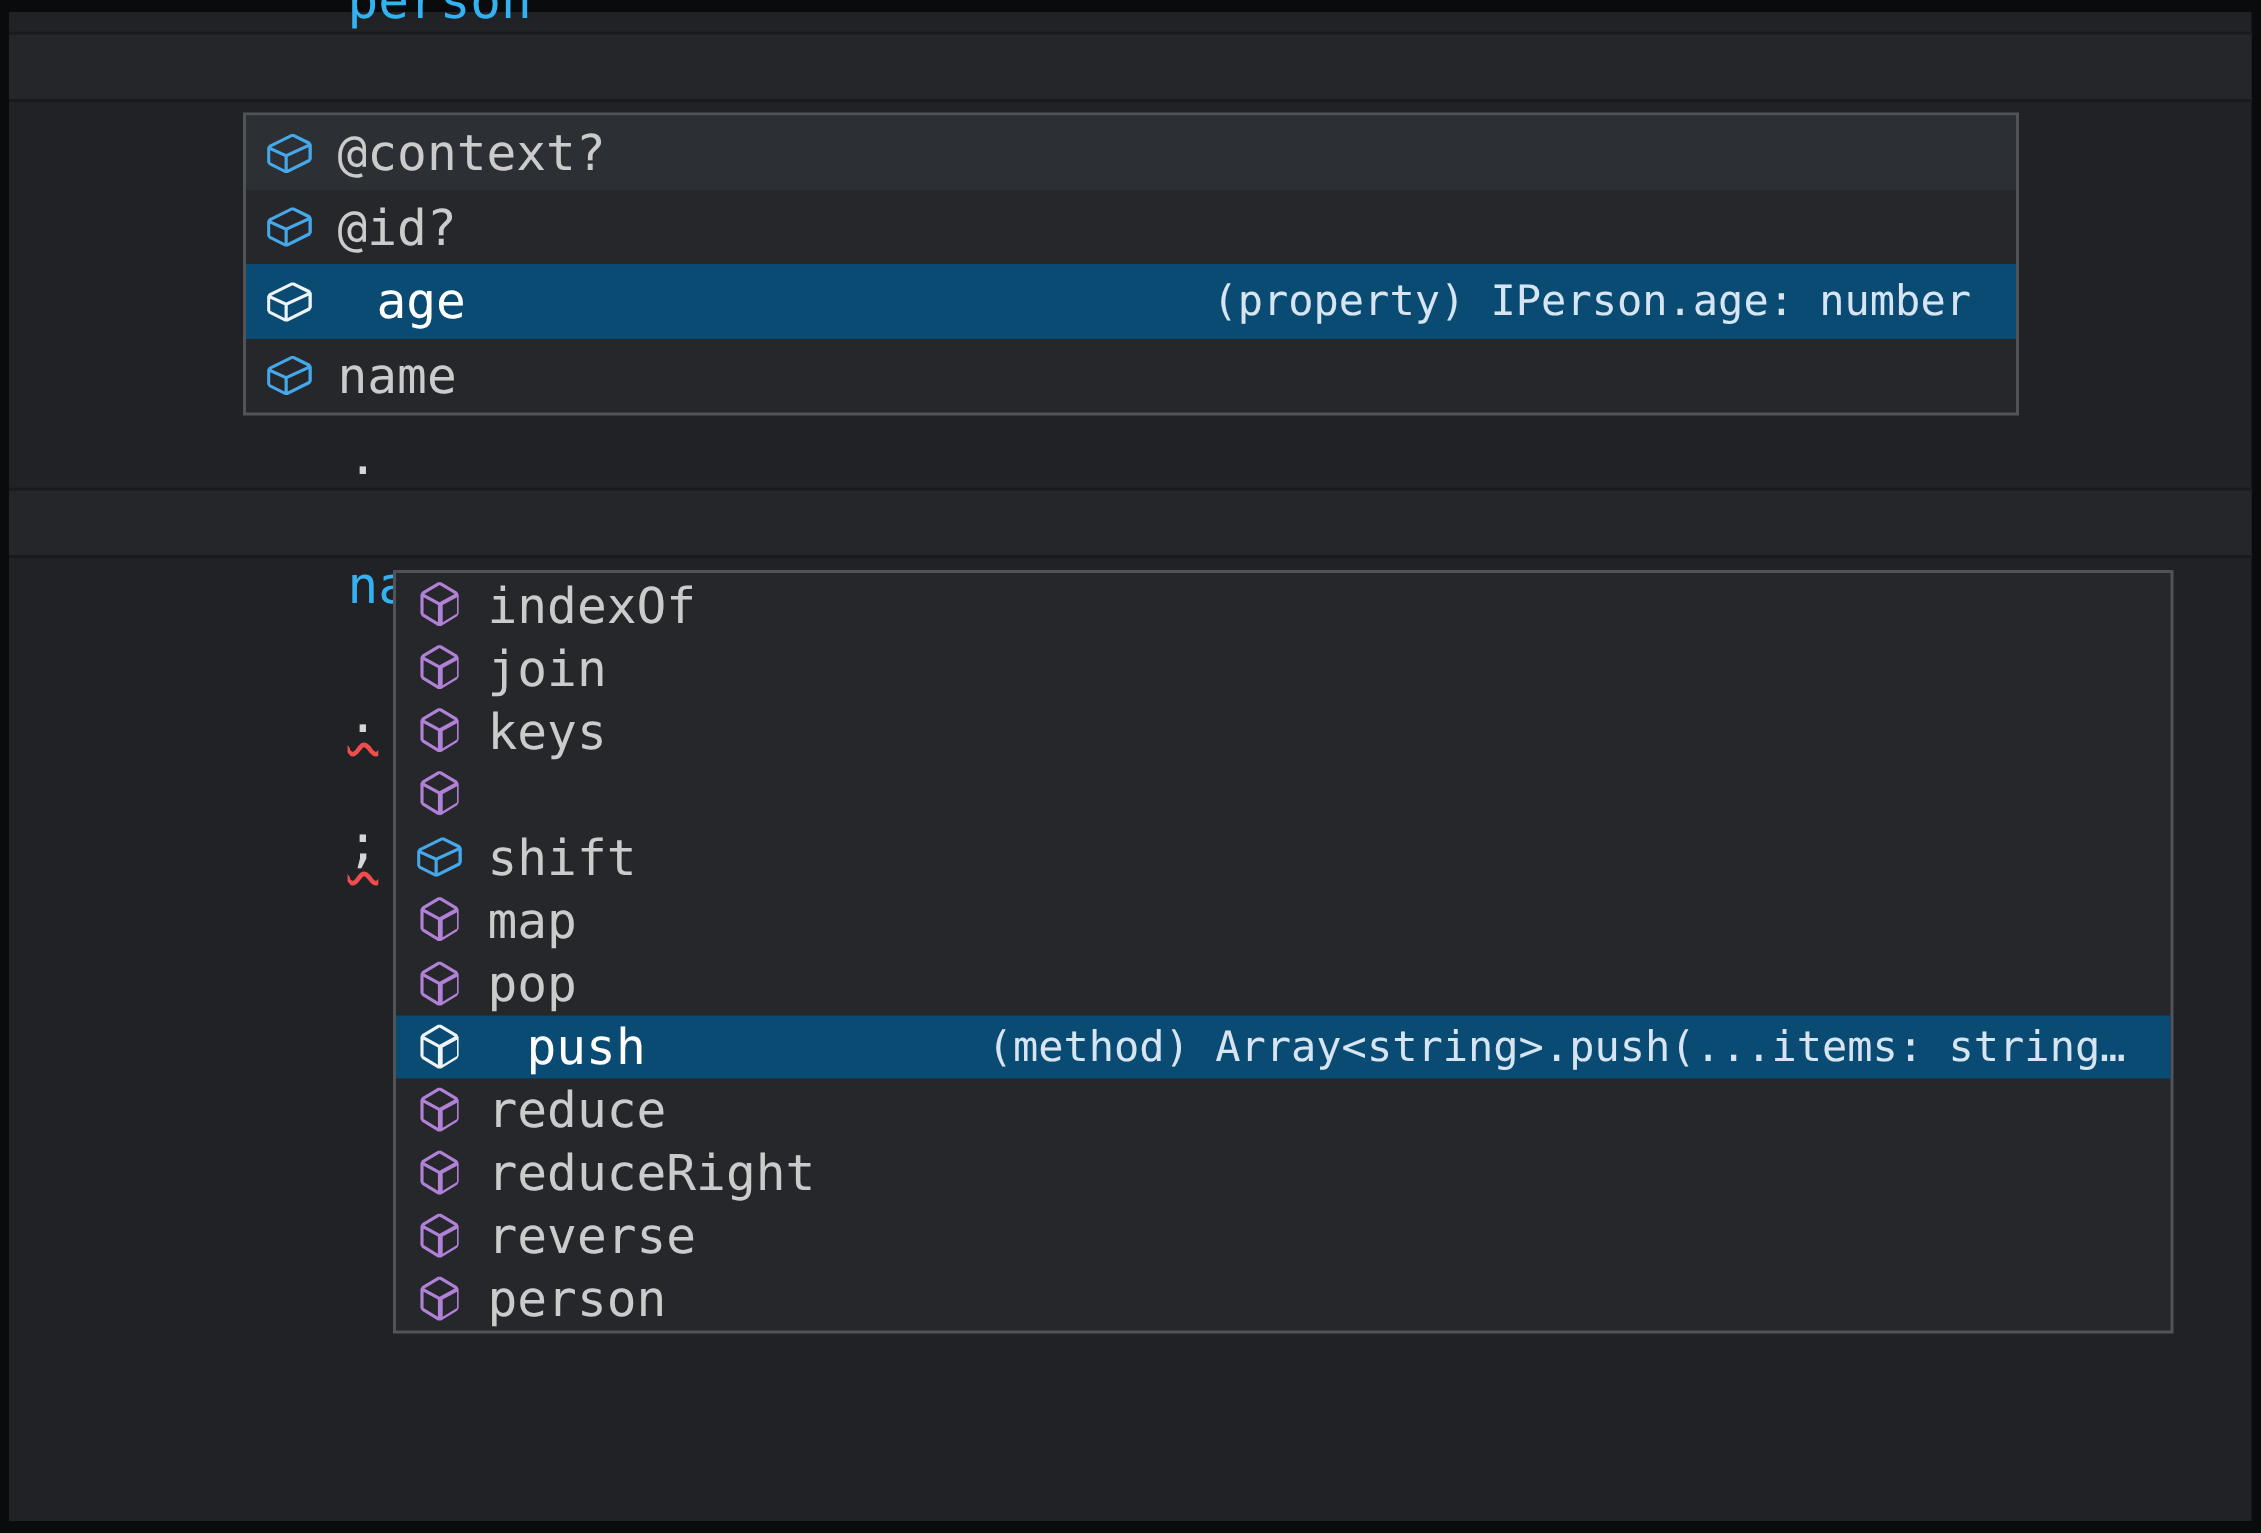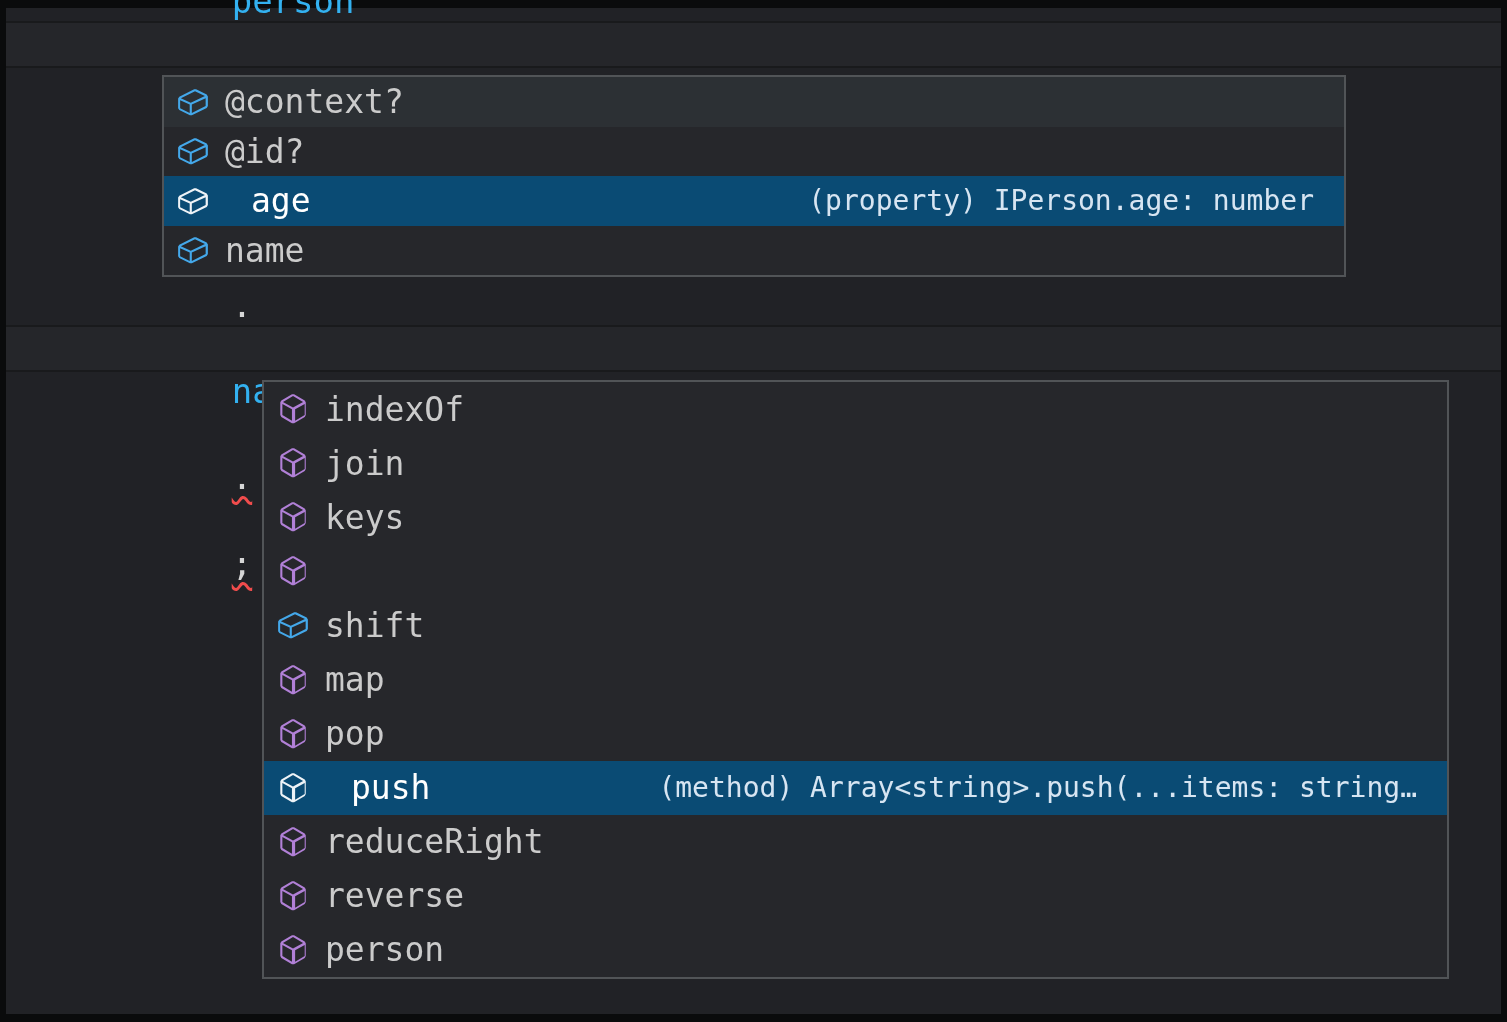--- a/index.html
+++ b/index.html
@@ -56,21 +56,21 @@
   
   .suggest {
     position: absolute;
     background: #26272b;
     border: 2px solid #515457;
     display: flex;
     flex-direction: column;
     z-index: 5;
   }
   .suggest-1 { left: 156px; top: 67px;  width: 1184px; height: 202px; }
-  .suggest-2 { left: 256px; top: 372px; width: 1187px; height: 599px; }
+  .suggest-2 { left: 256px; top: 372px; width: 1187px; height: 509px; }
 
   .row {
     flex: 1 1 0;
     display: flex;
     align-items: center;
     padding: 0 30px 0 12px;
     min-height: 0;
     justify-content: center;
   }
   .state-hover    { background: #2c3034; }
@@ -265,20 +265,30 @@
 
           <span class="icon icon-method">
             <svg viewBox="0 0 16 16" fill="currentColor" aria-hidden="true">
               <path d="M13.51 4l-5-3h-1l-5 3-.49.86v6l.49.85 5 3h1l5-3 .49-.85v-6L13.51 4zM7.5 13.56l-4.5-2.7V5.7l4.5 2.45v5.41zm.5-6.3L3.27 4.71l4.74-2.84 4.74 2.84-4.75 2.55zm5.5 3.6l-4.5 2.7V8.15l4.5-2.45v5.16z"></path>
             </svg>
           </span>
           <span class="label">push</span>
           <span class="detail">(method) Array&lt;string&gt;.push(...items: string…</span>
         </div>
 
+        <div class="row kind-method">
+
+          <span class="icon icon-method">
+            <svg viewBox="0 0 16 16" fill="currentColor" aria-hidden="true">
+              <path d="M13.51 4l-5-3h-1l-5 3-.49.86v6l.49.85 5 3h1l5-3 .49-.85v-6L13.51 4zM7.5 13.56l-4.5-2.7V5.7l4.5 2.45v5.41zm.5-6.3L3.27 4.71l4.74-2.84 4.74 2.84-4.75 2.55zm5.5 3.6l-4.5 2.7V8.15l4.5-2.45v5.16z"></path>
+            </svg>
+          </span>
+          <span class="label">reduce</span>
+          <span class="detail"></span>
+        </div>
 
         <div class="row kind-method">
 
           <span class="icon icon-method">
             <svg viewBox="0 0 16 16" fill="currentColor" aria-hidden="true">
               <path d="M13.51 4l-5-3h-1l-5 3-.49.86v6l.49.85 5 3h1l5-3 .49-.85v-6L13.51 4zM7.5 13.56l-4.5-2.7V5.7l4.5 2.45v5.41zm.5-6.3L3.27 4.71l4.74-2.84 4.74 2.84-4.75 2.55zm5.5 3.6l-4.5 2.7V8.15l4.5-2.45v5.16z"></path>
             </svg>
           </span>
           <span class="label">reduceRight</span>
           <span class="detail"></span>

